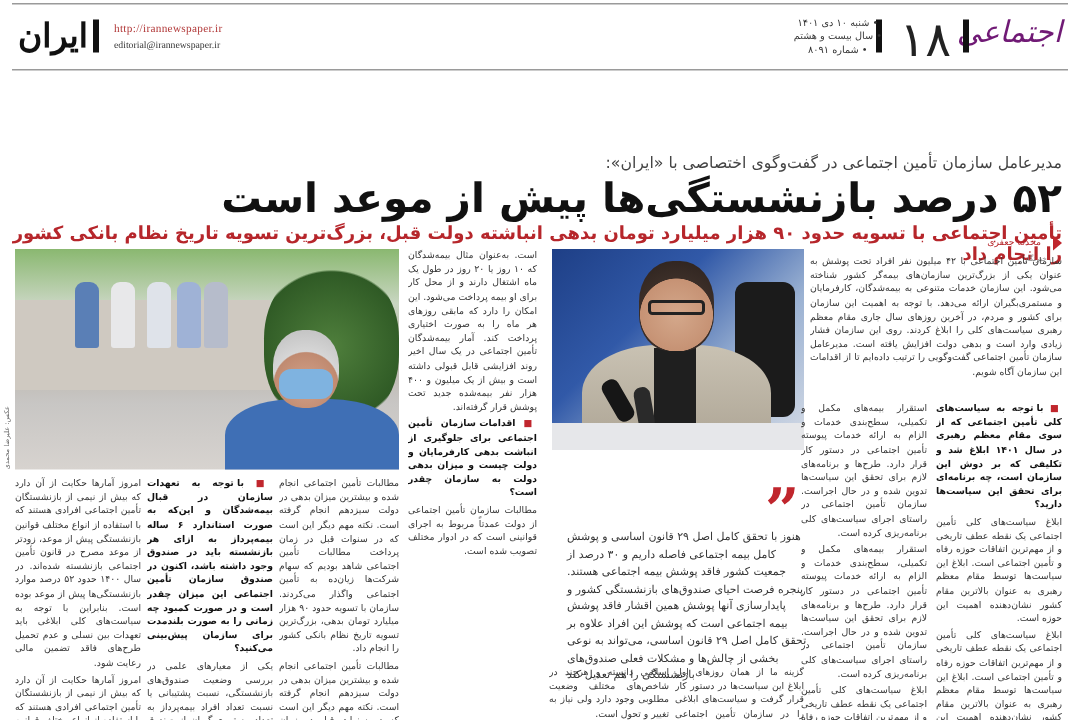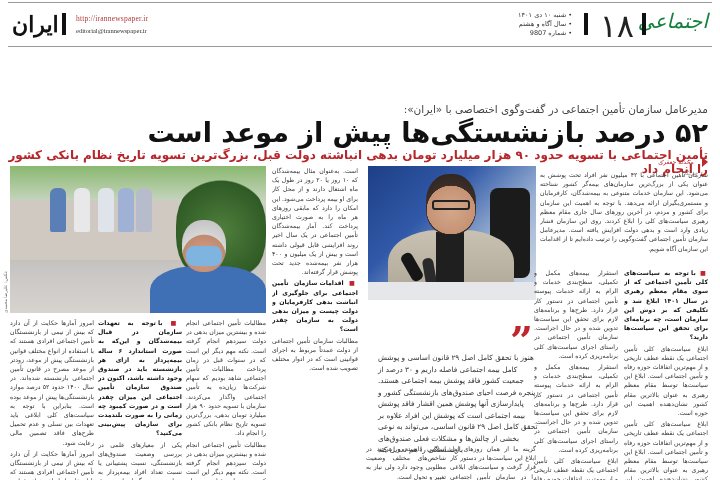--- a/index.html
+++ b/index.html
@@ -10,26 +10,26 @@
   .masthead { position: absolute; left: 8px; right: 8px; top: 2px; height: 45px;
     border-top: 1px solid #9a9a9a; border-bottom: 1px solid #9a9a9a; }
   .logo { position: absolute; left: 4px; top: 8px; font-family: "DejaVu Serif", serif;
     font-size: 22px; font-weight: bold; color: #111; direction: rtl; }
   .logo-bar { position: absolute; left: 54px; top: 10px; width: 4px; height: 22px; background: #111; }
   .contacts { position: absolute; left: 68px; top: 11px; font-family: Liberation Serif, serif; }
   .contacts .url { font-size: 7.5px; color: #b23a3a; letter-spacing: 0.2px; }
   .contacts .email { font-size: 6.5px; color: #333; margin-top: 4px; }
 
   .section-name { position: absolute; right: 4px; top: 6px; font-family: "DejaVu Serif", serif;
-    font-size: 20px; color: #15803d; font-style: italic; direction: rtl; }
+    font-size: 20px; color: #701a75; font-style: italic; direction: rtl; }
   .sec-bar1 { position: absolute; right: 66px; top: 10px; width: 4px; height: 22px; background: #111; }
   .page-num { position: absolute; right: 78px; top: 4px; font-family: "DejaVu Sans", sans-serif;
     font-size: 32px; font-weight: 300; color: #222; direction: rtl; }
   .sec-bar2 { position: absolute; right: 124px; top: 10px; width: 4px; height: 22px; background: #111; }
-  .issue-info { position: absolute; right: 140px; top: 8px; direction: rtl; text-align: right;
+  .issue-info { position: absolute; right: 124px; top: 8px; direction: rtl; text-align: center;
     font-size: 6.5px; line-height: 9px; color: #333; }
   .headline-wrap { position: absolute; right: 12px; top: 68px; width: 700px; text-align: right; direction: rtl; }
   .headline-wrap .k { font-size: 10.5px; color: #444; line-height: 14px; margin-top: 34px; }
   .headline-wrap .h { font-size: 27px; font-weight: bold; color: #111; line-height: 34px; letter-spacing: -0.5px; text-align: right; }
   .headline-wrap .s { font-size: 12px; font-weight: bold; color: #b6262b; line-height: 14px; margin-top: -2px; }
 
   
   .col { position: absolute; direction: rtl; text-align: justify; font-size: 6.2px; line-height: 9.2px; color: #333; overflow: hidden; }
   .col p { margin-bottom: 2px; }
   .col .bold { font-weight: bold; color: #111; }
@@ -85,22 +85,22 @@
     <div class="url">http://irannewspaper.ir</div>
     <div class="email">editorial@irannewspaper.ir</div>
   </div>
 
   <div class="section-name">اجتماعی</div>
   <div class="sec-bar1"></div>
   <div class="page-num">۱۸</div>
   <div class="sec-bar2"></div>
   <div class="issue-info">
     <div>• شنبه ۱۰ دی ۱۴۰۱</div>
-    <div>• سال آگاه و هشتم</div>
-    <div>• شماره 9807</div>
+    <div>• سال بیست و هشتم</div>
+    <div>• شماره ۸۰۹۱</div>
   </div>
 </div>
 
 <div class="headline-wrap">
   <div class="k">مدیرعامل سازمان تأمین اجتماعی در گفت‌وگوی اختصاصی با «ایران»:</div>
   <div class="h">۵۲ درصد بازنشستگی‌ها پیش از موعد است</div>
   <div class="s">تأمین اجتماعی با تسویه حدود ۹۰ هزار میلیارد تومان بدهی انباشته دولت قبل، بزرگ‌ترین تسویه تاریخ نظام بانکی کشور را انجام داد</div>
 </div>
 
 <div class="byline">

